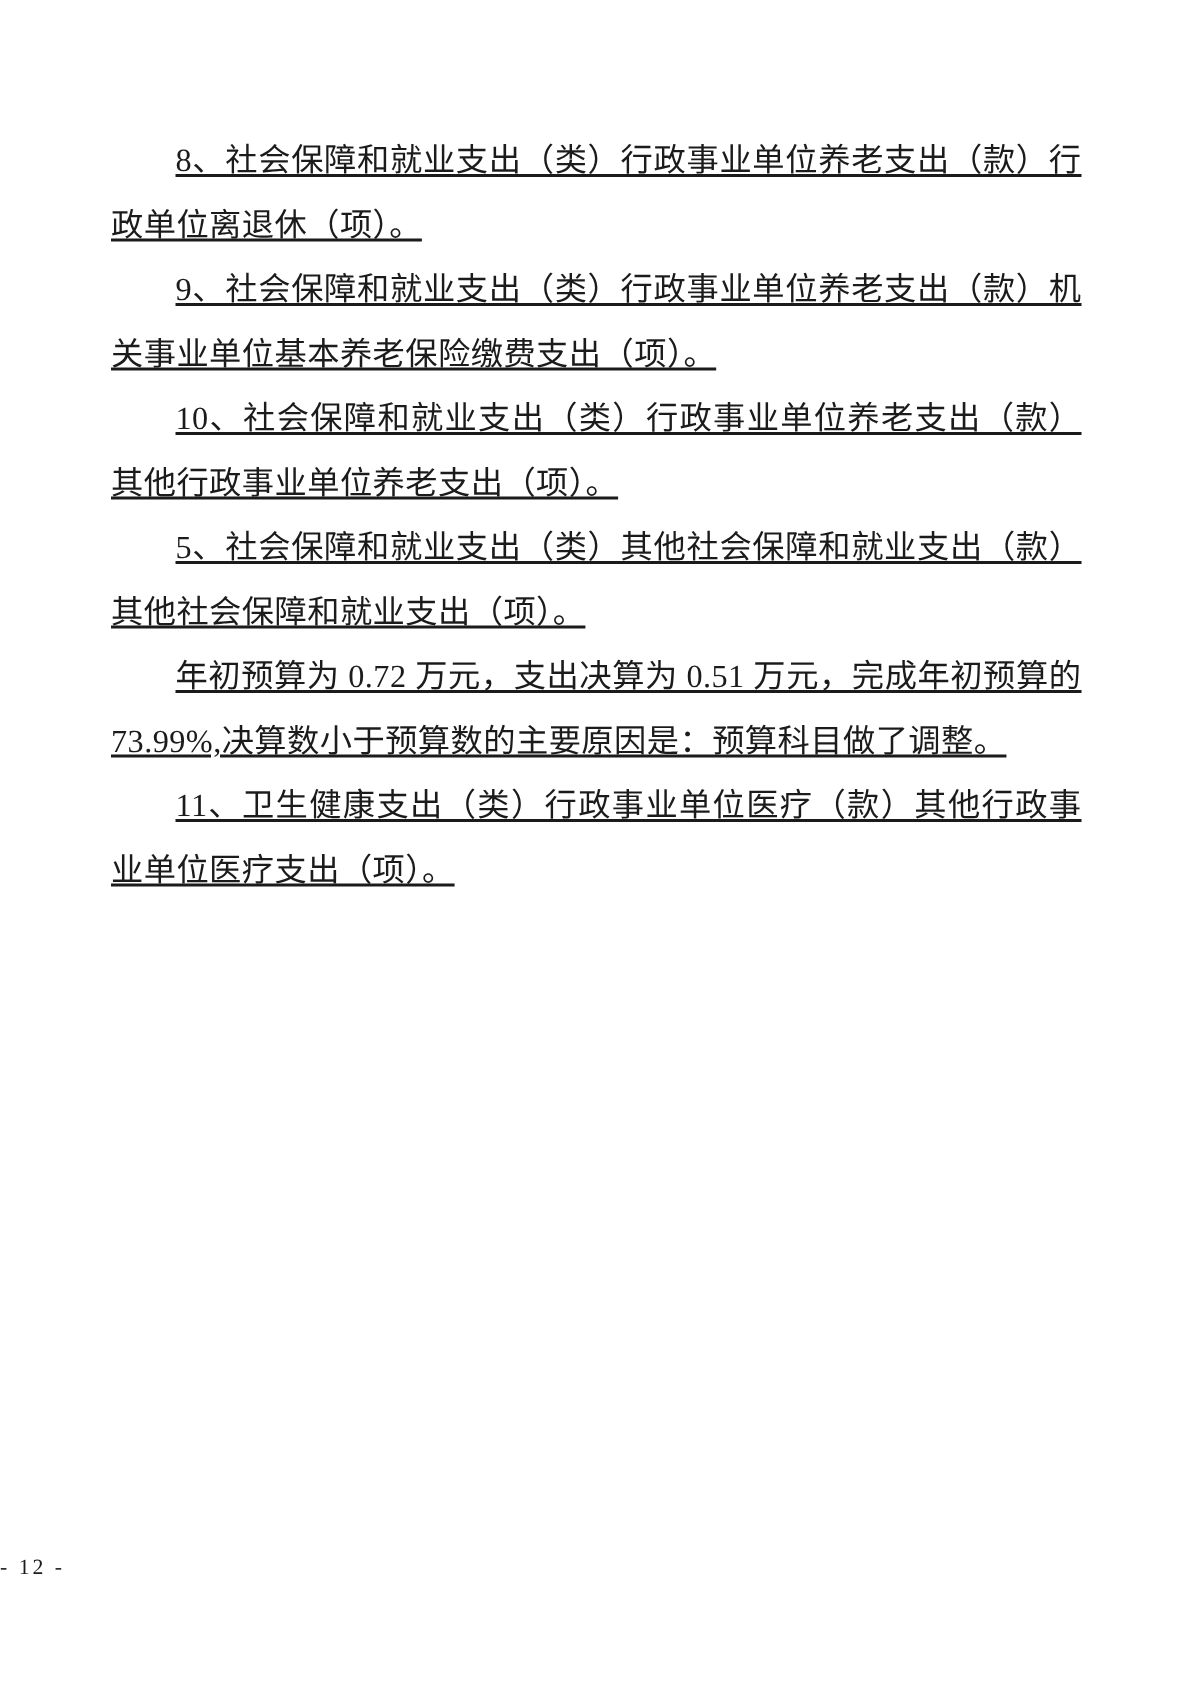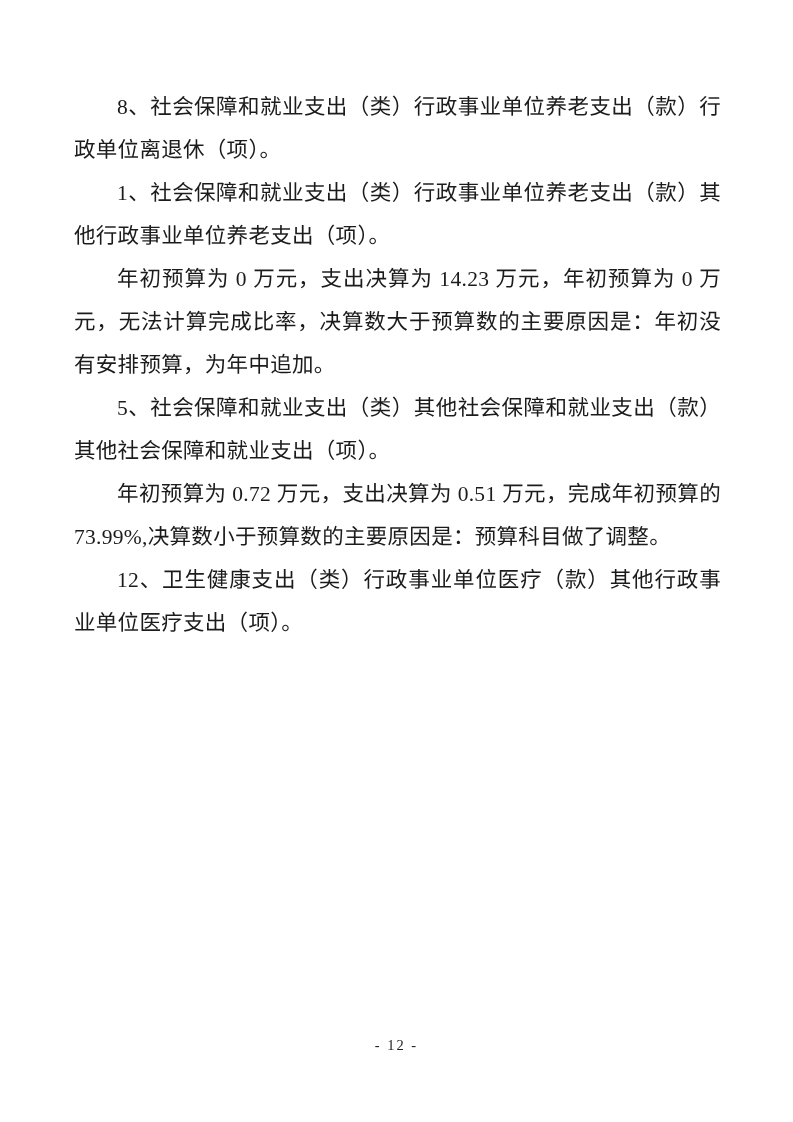--- a/index.html
+++ b/index.html
@@ -24,50 +24,50 @@
   }
   .content p {
     margin: 0;
     font-size: 21.5px;
     line-height: 43px;
     text-align: justify;
     text-justify: inter-ideograph;
     text-indent: 2em;
     letter-spacing: 0.3px;
     word-break: break-all;
+    text-decoration: underline;
   }
   .footer {
     position: absolute;
     top: 1036px;
     left: 0;
     width: 100%;
-    text-align: center;
   }
   .footer span {
     font-size: 14.5px;
     letter-spacing: 2px;
     color: #1b1b1b;
     font-family: "Liberation Serif", "DejaVu Serif", serif;
   }
 </style>
 </head>
 <body>
 
 <div class="page">
   <div class="content">
 
     <p>8、社会保障和就业支出（类）行政事业单位养老支出（款）行政单位离退休（项）。</p>
 
+    <p>9、社会保障和就业支出（类）行政事业单位养老支出（款）机关事业单位基本养老保险缴费支出（项）。</p>
 
-    <p>1、社会保障和就业支出（类）行政事业单位养老支出（款）其他行政事业单位养老支出（项）。</p>
-    <p>年初预算为 0 万元，支出决算为 14.23 万元，年初预算为 0 万元，无法计算完成比率，决算数大于预算数的主要原因是：年初没有安排预算，为年中追加。</p>
+    <p>10、社会保障和就业支出（类）行政事业单位养老支出（款）其他行政事业单位养老支出（项）。</p>
 
     <p>5、社会保障和就业支出（类）其他社会保障和就业支出（款）其他社会保障和就业支出（项）。</p>
     <p>年初预算为 0.72 万元，支出决算为 0.51 万元，完成年初预算的 73.99%,决算数小于预算数的主要原因是：预算科目做了调整。</p>
 
-    <p>12、卫生健康支出（类）行政事业单位医疗（款）其他行政事业单位医疗支出（项）。</p>
+    <p>11、卫生健康支出（类）行政事业单位医疗（款）其他行政事业单位医疗支出（项）。</p>
 
   </div>
 
   <div class="footer">
     <span>- 12 -</span>
   </div>
 </div>
 
 </body></html>

